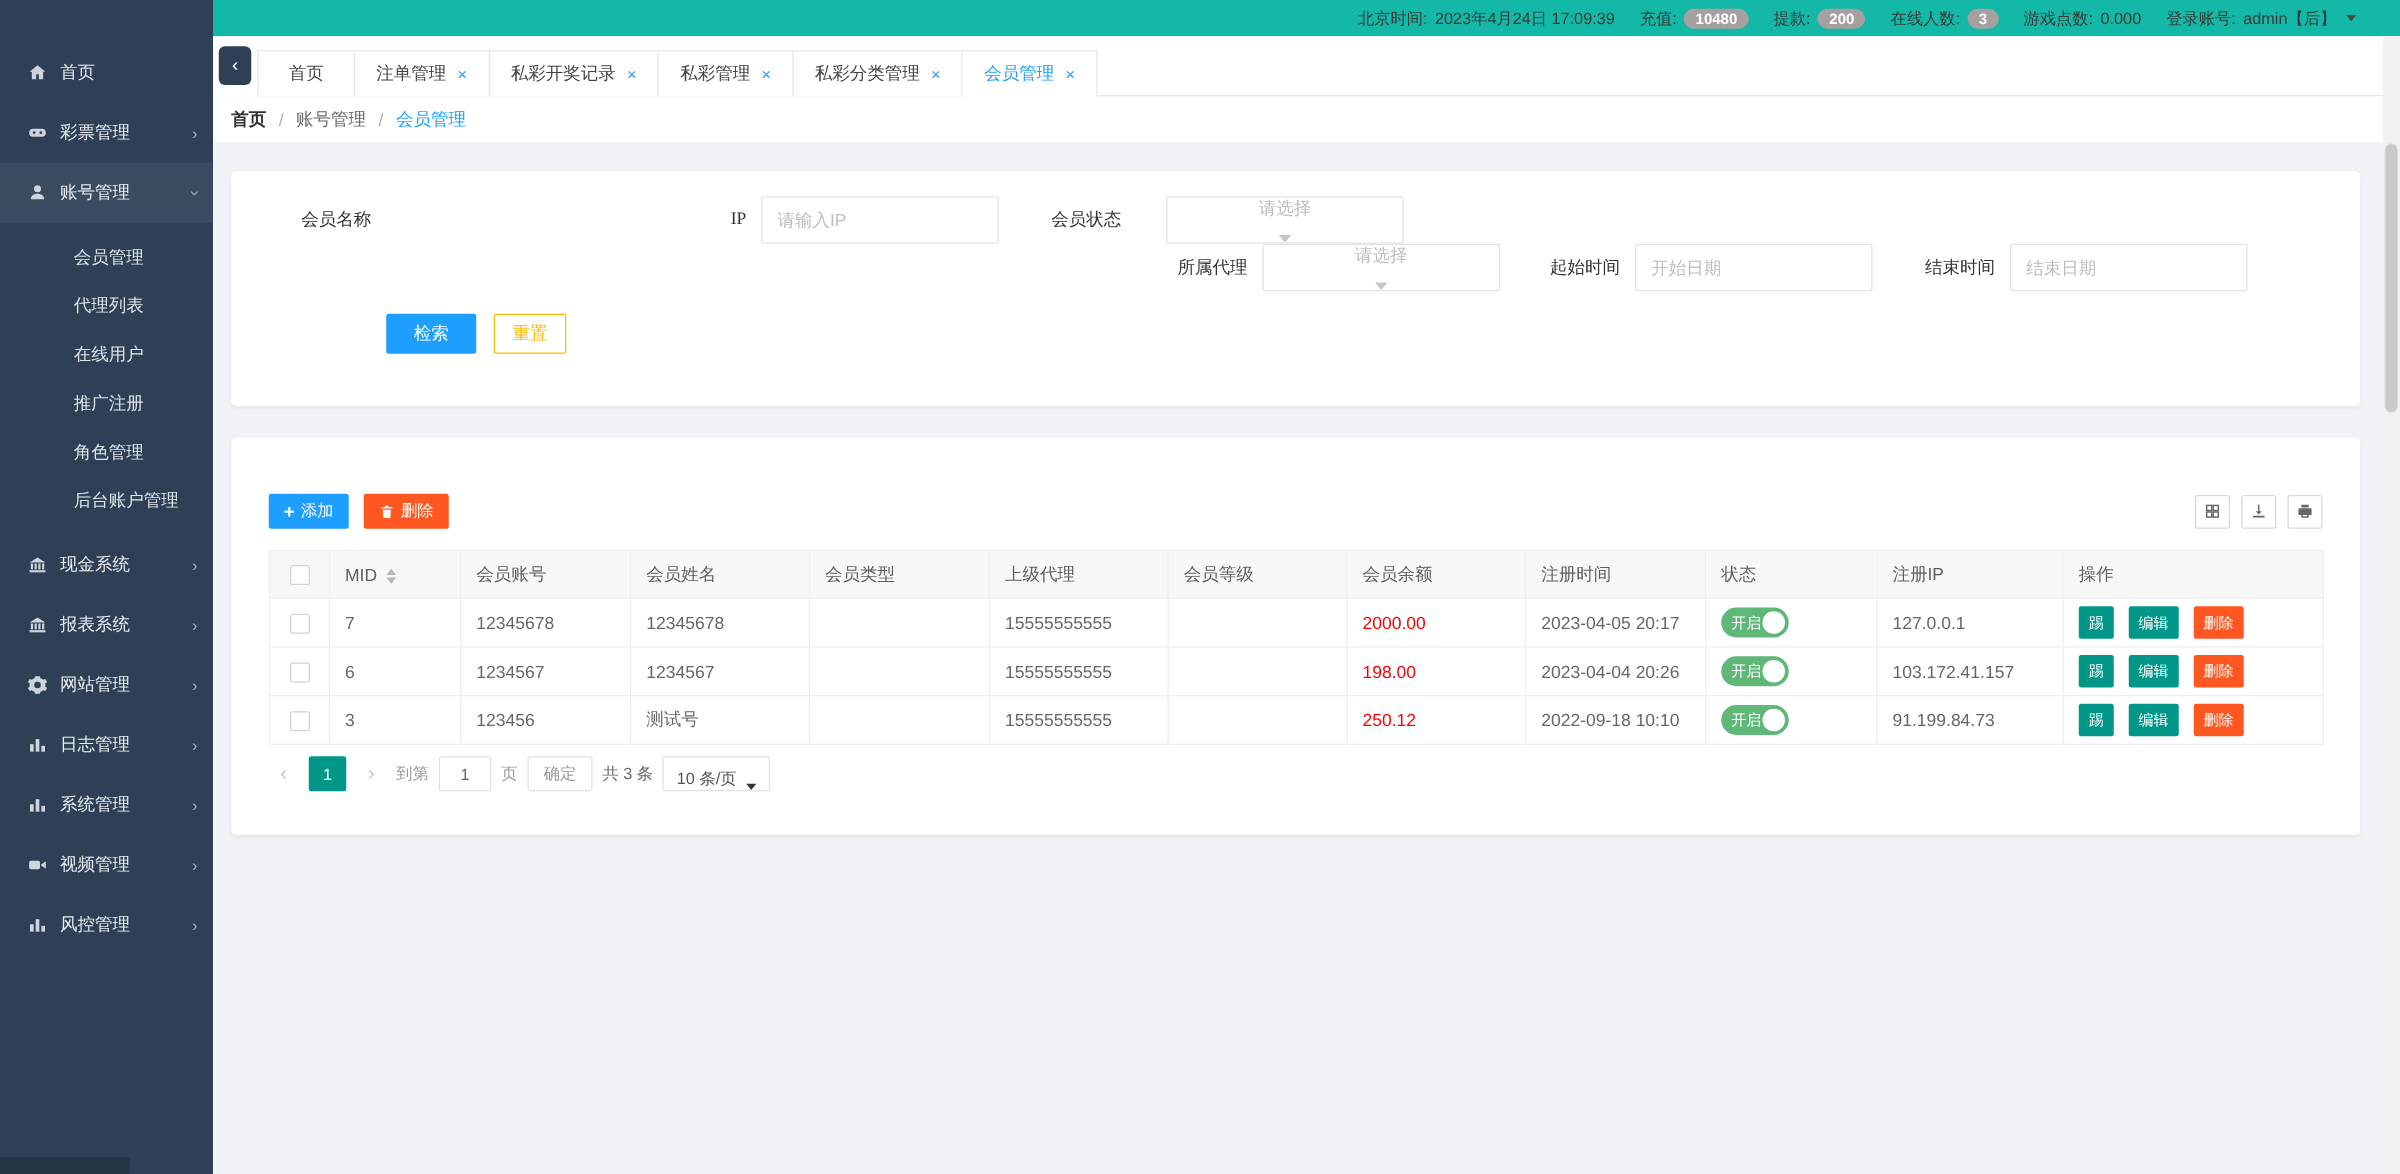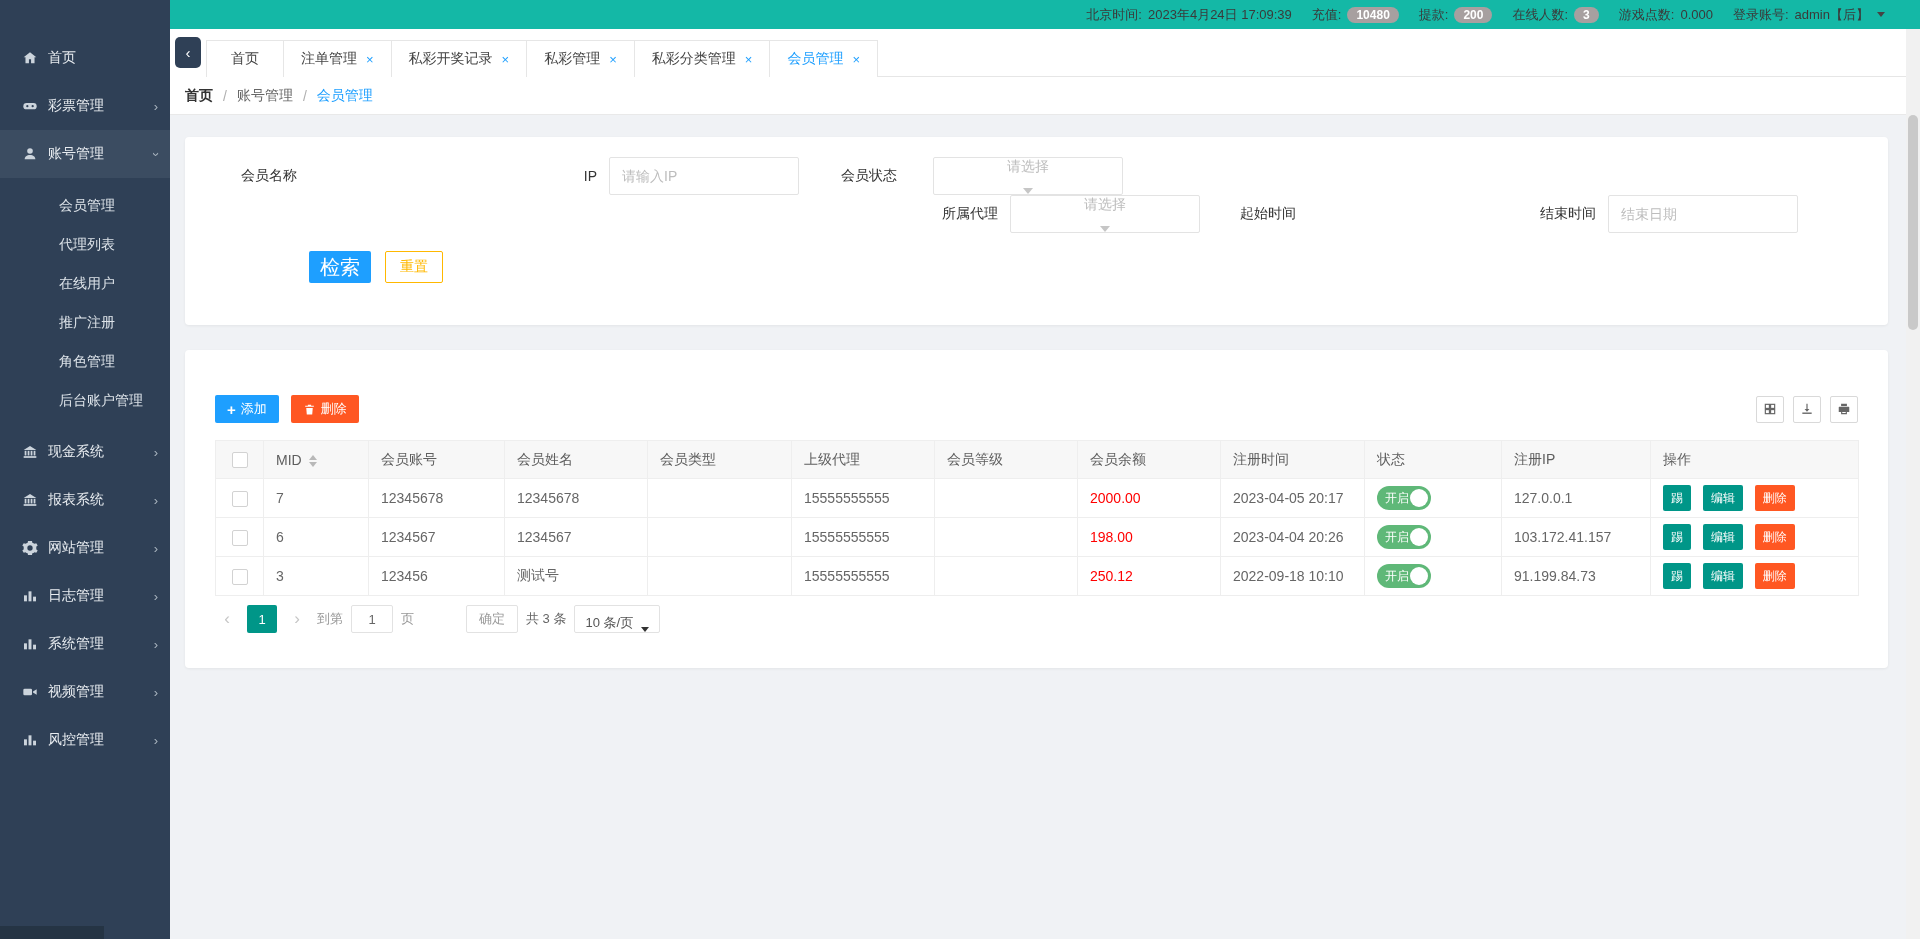--- a/index.html
+++ b/index.html
@@ -41,33 +41,33 @@
   .bc-sep { color:#b0b0b0; }
   .bc-mid { color:#666; }
   .bc-cur { color:#1E9FFF; }
 
   .content { height:824px; background:#f0f2f5; padding:22px 0 0 15px; }
   .card { width:1703px; background:#fff; border-radius:4px; box-shadow:0 1px 3px rgba(0,0,0,.06); }
 
   
   .search-card { height:188px; position:relative; }
   .fg { position:absolute; display:flex; height:38px; align-items:center; }
-  .fg label { display:block; text-align:right; font-size:14px; color:#333; margin-right:12px; white-space:nowrap; }
+  .fg label { display:block; text-align:right; font-size:14px; color:#333; margin-right:12px; white-space:nowrap;font-family:Liberation Serif, serif; }
   .fg input, .fg .select { width:190px; height:38px; border:1px solid #e3e3e3; border-radius:2px; padding:0 12px; font-size:14px; color:#333; background:#fff; outline:none; }
   .fg input::placeholder { color:#bdbdbd; }
   .fg .select { display:flex; align-items:center; justify-content:space-between; color:#bdbdbd; cursor:pointer;flex-direction:column; }
   .sel-caret { width:0; height:0; border-left:5px solid transparent; border-right:5px solid transparent; border-top:6px solid #c6c6c6; }
   .g1 { top:20px; left:20px; }  .g1 label { width:92px; }
   .g2 { top:20px; left:300px; } .g2 label { width:112px; }
   .g3 { top:20px; left:560px;gap:24px; } .g3 label { width:152px; }
   .g4 { top:58px; left:660px; } .g4 label { width:153px; }
   .g5 { top:58px; left:960px; } .g5 label { width:151px; }
   .g6 { top:58px; left:1260px; } .g6 label { width:151px; }
   .btns { position:absolute; left:124px; top:114px; display:flex; gap:14px; }
-  .btn-search { height:32px; padding:0 11px; background:#1E9FFF; color:#fff; border:none; border-radius:2px; font-size:20px; cursor:pointer; }
+  .btn-search { height:32px; padding:0 22px; background:#1E9FFF; color:#fff; border:none; border-radius:2px; font-size:14px; cursor:pointer; }
   .btn-reset { height:32px; padding:0 14px; background:#fff; color:#FFB800; border:1px solid #FFB800; border-radius:2px; font-size:14px; cursor:pointer; }
 
   
   .table-card { margin-top:25px; height:318px; padding:45px 30px 0; }
   .toolbar { display:flex; align-items:center; }
   .btn-add, .btn-del { height:28px; padding:0 12px; color:#fff; border:none; border-radius:2px; font-size:13px; display:inline-flex; align-items:center; gap:5px; cursor:pointer; }
   .btn-add { background:#1E9FFF; }
   .btn-del { background:#FF5722; margin-left:12px; }
   .plus { font-size:15px; font-weight:bold; line-height:1; }
   .bicon svg { width:13px; height:13px; display:block; fill:#fff; }
@@ -90,21 +90,21 @@
   .toggle .t-label { color:#fff; font-size:12px; margin-left:8px; }
   .toggle .knob { position:absolute; right:3px; top:3px; width:18px; height:18px; background:#fff; border-radius:50%; }
   .act-btn { display:inline-flex; align-items:center; justify-content:center; height:26px; padding:0 8px; border-radius:2px; color:#fff; font-size:12px; margin-right:8px; cursor:pointer; border:none; }
   .act-kick, .act-edit { background:#009688; }
   .act-del { background:#FF5722; }
 
   .pagination { display:flex; align-items:center; margin-top:9px; font-size:13px; color:#999; gap:8px; }
   .pg-prev, .pg-next { width:24px; height:28px; display:flex; align-items:center; justify-content:center; color:#c6c6c6; font-size:17px; cursor:pointer; }
   .pg-cur { min-width:30px; height:28px; background:#009688; color:#fff; display:flex; align-items:center; justify-content:center; border-radius:2px; cursor:pointer; }
   .pg-input { width:42px; height:28px; border:1px solid #e2e2e2; border-radius:2px; text-align:center; font-size:13px; color:#666; outline:none; }
-  .pg-confirm { height:28px; padding:0 12px; border:1px solid #e2e2e2; border-radius:2px; background:#fff; color:#999; font-size:13px; cursor:pointer;margin-left:44px; }
+  .pg-confirm { height:28px; padding:0 12px; border:1px solid #e2e2e2; border-radius:2px; background:#fff; color:#999; font-size:13px; cursor:pointer; }
   .pg-total { color:#666; }
   .pg-select { height:28px; border:1px solid #e2e2e2; border-radius:2px; background:#fff; color:#555; display:flex; align-items:flex-end; gap:8px; padding:0 10px; cursor:pointer; }
   .pg-caret { width:0; height:0; border-left:4px solid transparent; border-right:4px solid transparent; border-top:5px solid #333; }
 
   .scrollbar { position:fixed; right:0; top:29px; width:14px; height:910px; background:#f1f1f1; z-index:30; }
   .thumb { position:absolute; top:86px; left:2px; width:10px; height:215px; background:#c9c9c9; border-radius:5px; cursor:pointer; }
 </style>
 </head>
 <body>
 
@@ -331,20 +331,21 @@
       </div>
       <div class="fg g4">
         <label>所属代理</label>
         <div class="select">
           <span>请选择</span>
           <span class="sel-caret"></span>
         </div>
       </div>
       <div class="fg g5">
         <label>起始时间</label>
+        <input type="text" placeholder="开始日期" style="">
       </div>
       <div class="fg g6">
         <label>结束时间</label>
         <input type="text" placeholder="结束日期" style="">
       </div>
       <div class="btns">
         <button class="btn-search">检索</button>
         <button class="btn-reset">重置</button>
       </div>
     </div>

